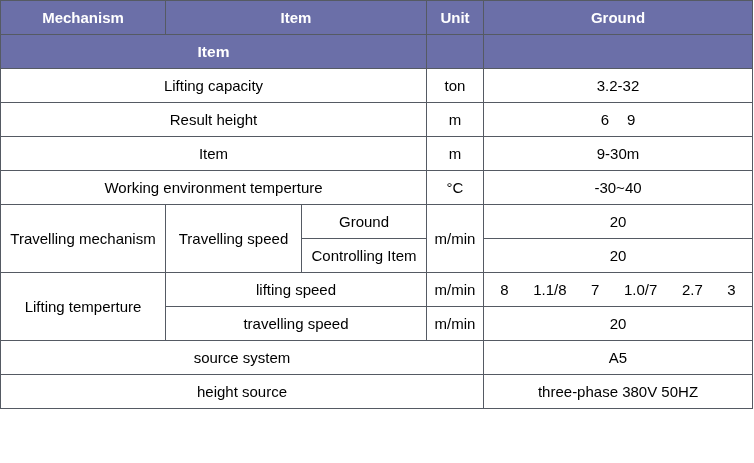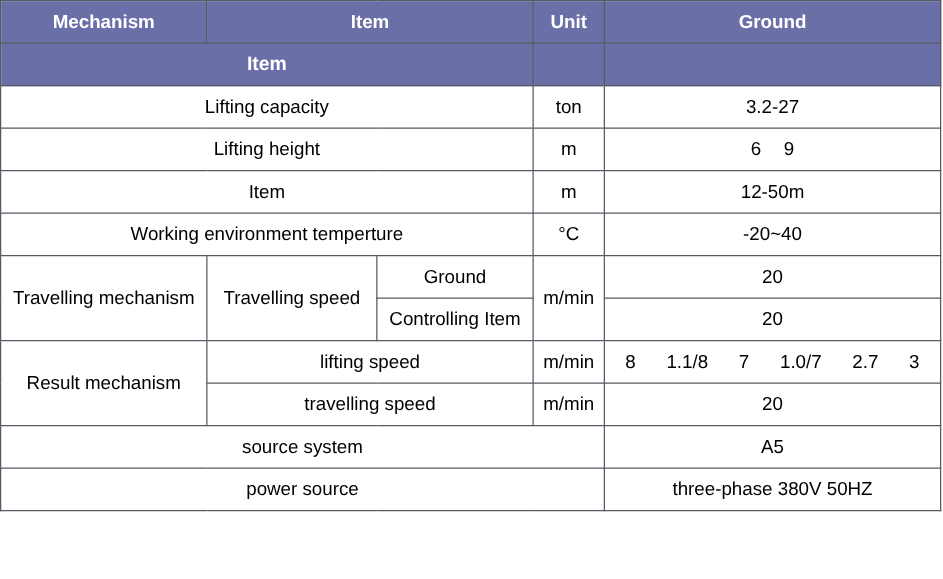--- a/index.html
+++ b/index.html
@@ -91,57 +91,57 @@
   <tbody>
     <tr class="subhead">
       <td colspan="3">Item</td>
       <td class="blank"></td>
       <td class="blank"></td>
     </tr>
 
     <tr>
       <td colspan="3" class="left">Lifting capacity</td>
       <td>ton</td>
-      <td>3.2-27</td>
+      <td>3.2-32</td>
     </tr>
 
     <tr>
-      <td colspan="3" class="left">Lifting height</td>
+      <td colspan="3" class="left">Result height</td>
       <td>m</td>
       <td>
         <span class="two-vals">6</span><span class="gap"></span><span class="two-vals">9</span>
       </td>
     </tr>
 
     <tr>
       <td colspan="3" class="left">Item</td>
       <td>m</td>
-      <td>12-50m</td>
+      <td>9-30m</td>
     </tr>
 
     <tr>
       <td colspan="3" class="left">Working environment temperture</td>
       <td>°C</td>
-      <td>-20~40</td>
+      <td>-30~40</td>
     </tr>
 
     <tr>
       <td rowspan="2">Travelling mechanism</td>
       <td rowspan="2">Travelling speed</td>
       <td>Ground</td>
       <td rowspan="2">m/min</td>
       <td>20</td>
     </tr>
     <tr>
       <td>Controlling Item</td>
       <td>20</td>
     </tr>
 
     <tr>
-      <td rowspan="2">Result mechanism</td>
+      <td rowspan="2">Lifting temperture</td>
       <td colspan="2">lifting speed</td>
       <td>m/min</td>
       <td>
         <div class="result-multi">
           <span>8</span>
           <span>1.1/8</span>
           <span>7</span>
           <span>1.0/7</span>
           <span>2.7</span>
           <span>3</span>
@@ -152,17 +152,17 @@
       <td colspan="2">travelling speed</td>
       <td>m/min</td>
       <td>20</td>
     </tr>
 
     <tr>
       <td colspan="4">source system</td>
       <td>A5</td>
     </tr>
     <tr>
-      <td colspan="4">power source</td>
+      <td colspan="4">height source</td>
       <td>three-phase 380V 50HZ</td>
     </tr>
   </tbody>
 </table>
 
 </body></html>

